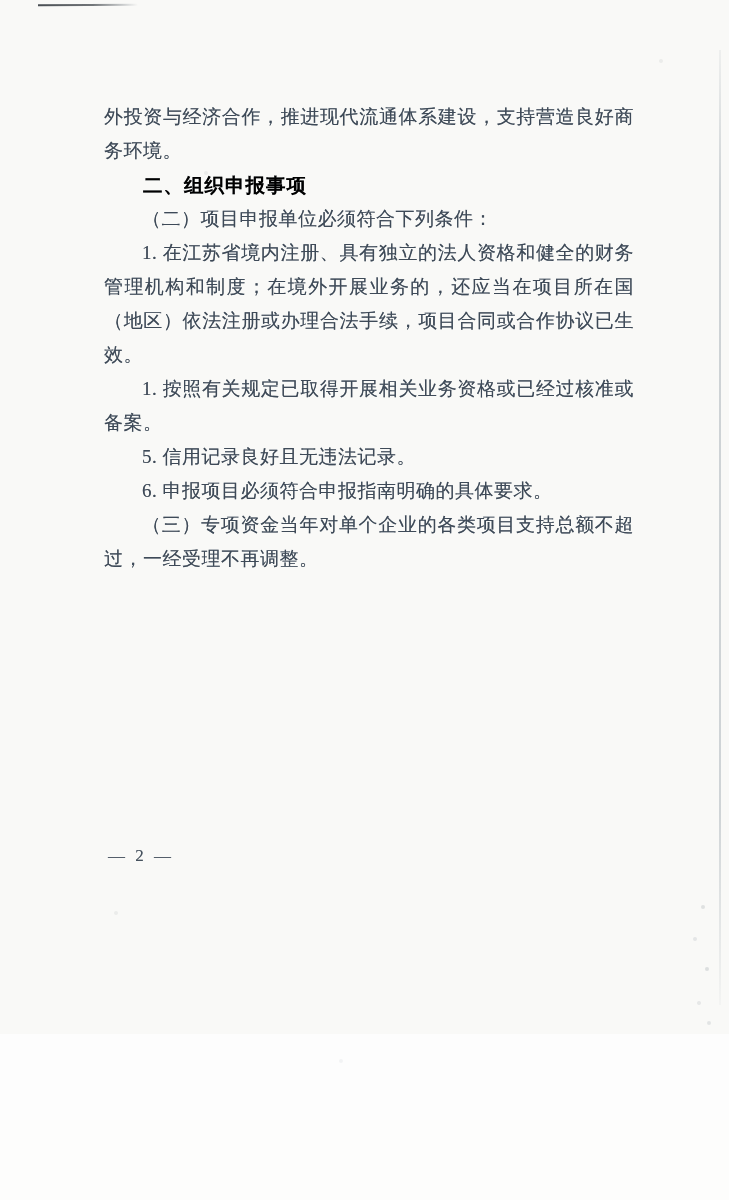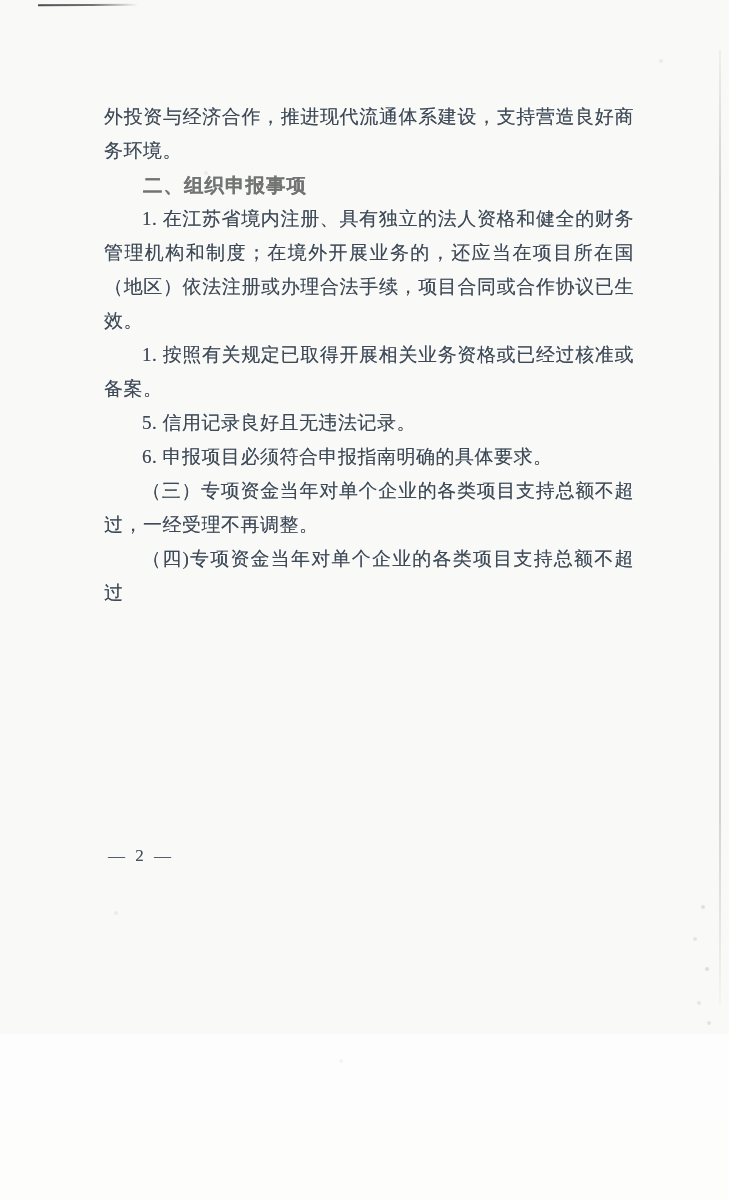--- a/index.html
+++ b/index.html
@@ -93,21 +93,21 @@
   }
   .textblock h2 {
     margin: 0;
     padding: 0;
     text-indent: 2em;
     font-family: "Liberation Sans", sans-serif;
     font-size: 19.5px;
     line-height: 34px;
     font-weight: bold;
     letter-spacing: 1px;
-    color: #737373;
+    color: #000000;
     text-shadow: 0 0 0.5px rgba(39,46,56,0.6);
   }
   .pagenum {
     position: absolute;
     left: 108px;
     top: 846px;
     font-size: 17px;
     letter-spacing: 3px;
     color: #46525e;
     text-shadow: 0 0 0.5px rgba(70,82,94,0.5);
@@ -119,23 +119,23 @@
 <div class="page">
 
   <div class="below-scan"></div>
   <div class="scan-streak"></div>
   <div class="scan-edge"></div>
   <div class="speckles"></div>
 
   <div class="textblock">
     <p>外投资与经济合作，推进现代流通体系建设，支持营造良好商务环境。</p>
     <h2>二、组织申报事项</h2>
+    <p class="indent">（二）项目申报单位必须符合下列条件：</p>
     <p class="indent">1. 在江苏省境内注册、具有独立的法人资格和健全的财务管理机构和制度；在境外开展业务的，还应当在项目所在国（地区）依法注册或办理合法手续，项目合同或合作协议已生效。</p>
     <p class="indent">1. 按照有关规定已取得开展相关业务资格或已经过核准或备案。</p>
     <p class="indent">5. 信用记录良好且无违法记录。</p>
     <p class="indent">6. 申报项目必须符合申报指南明确的具体要求。</p>
     <p class="indent">（三）专项资金当年对单个企业的各类项目支持总额不超过，一经受理不再调整。</p>
-    <p class="indent">（四)专项资金当年对单个企业的各类项目支持总额不超过</p>
   </div>
 
   <div class="pagenum">— 2 —</div>
 
 </div>
 
 </body></html>

